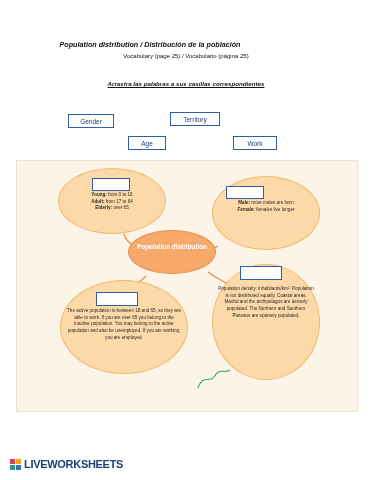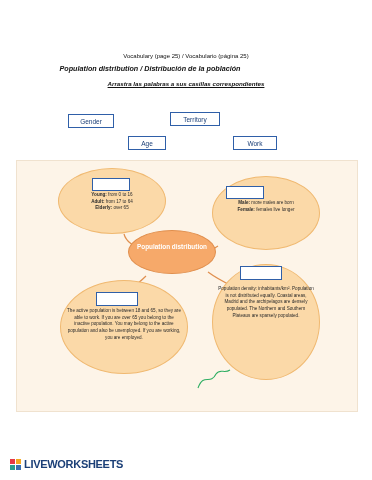--- a/index.html
+++ b/index.html
@@ -24,21 +24,20 @@
   .title {
     position: absolute;
     left: 0;
     top: 40px;
     width: 300px;
     text-align: center;
     font-size: 7.2px;
     font-weight: bold;
     font-style: italic;
     color: #111111;
-    margin-top: 24px;
   }
   .subtitle {
     position: absolute;
     left: 0;
     top: 53px;
     width: 372px;
     text-align: center;
     font-size: 6px;
     color: #111111;
   }

